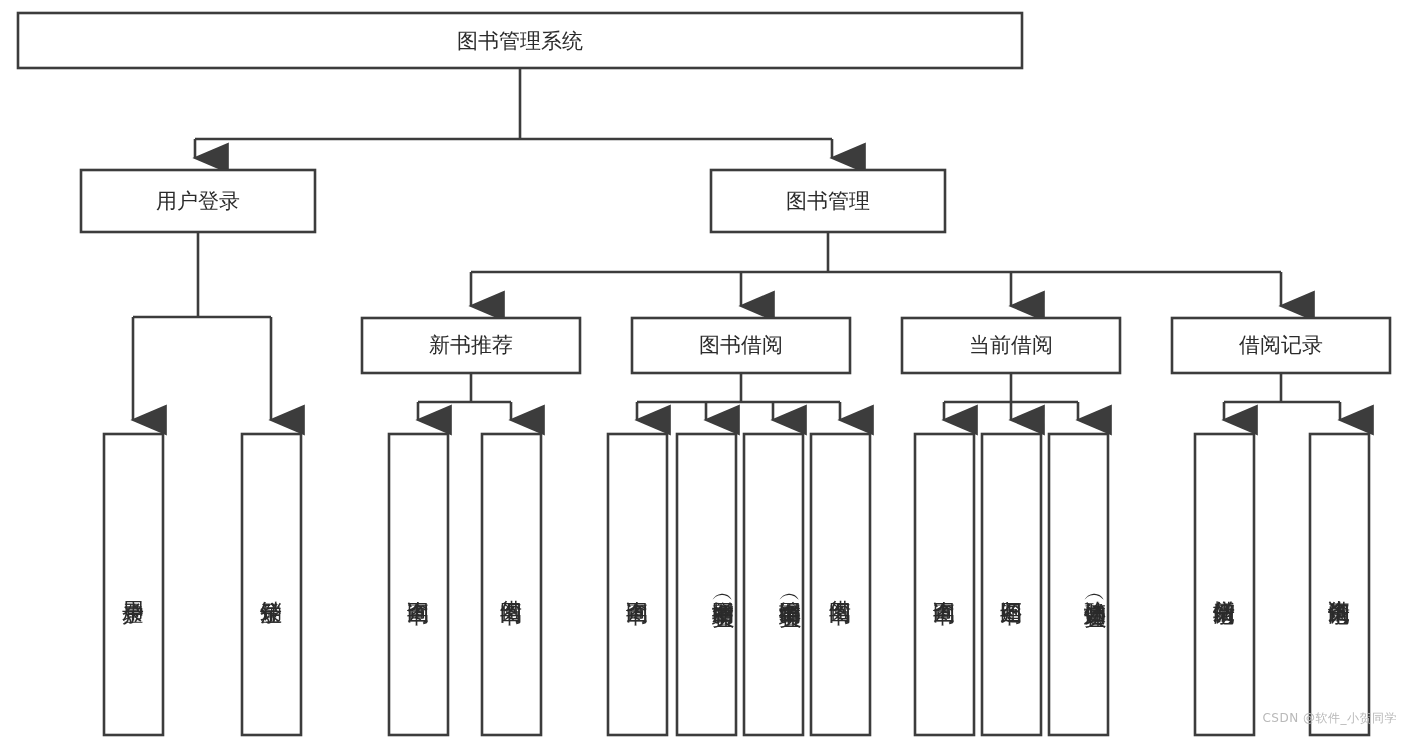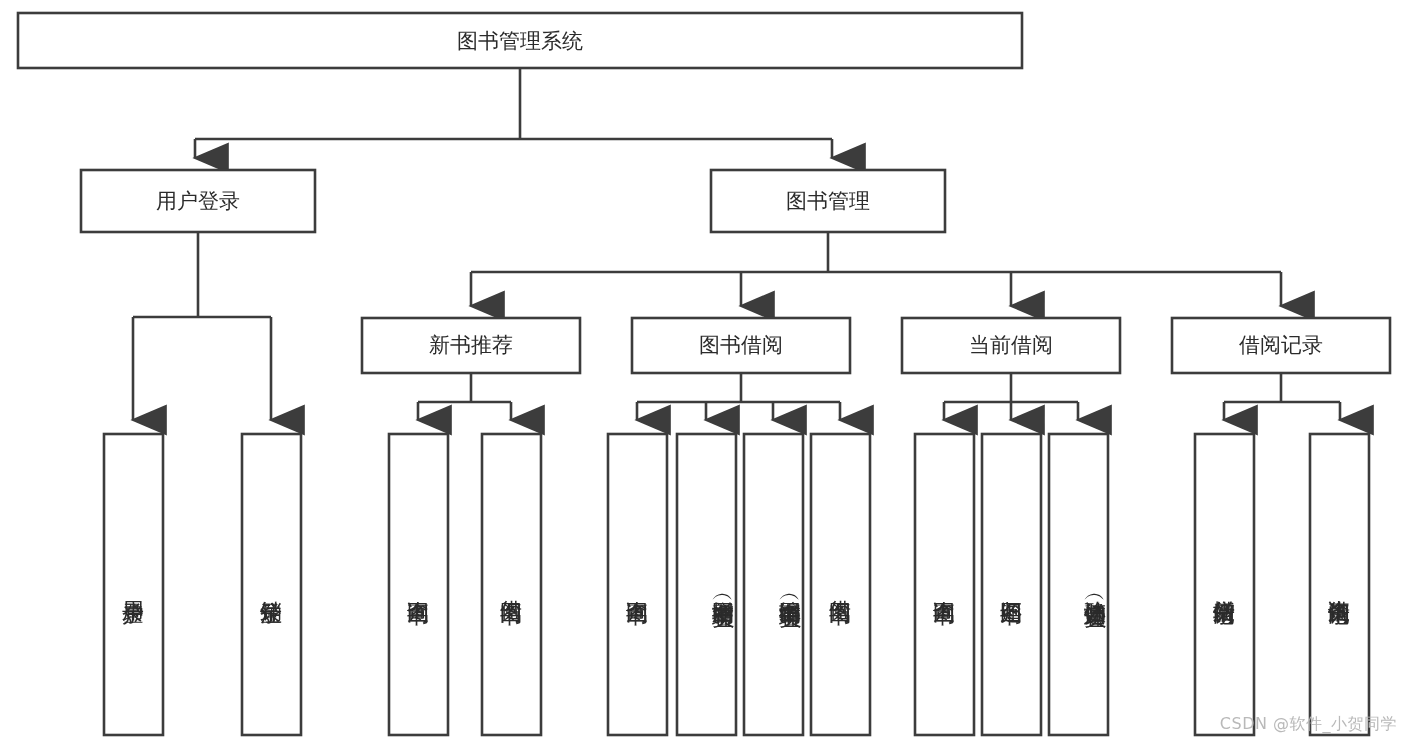--- a/index.html
+++ b/index.html
@@ -18,23 +18,23 @@
   .leaf-label-box{
     position:absolute;
     display:flex;align-items:center;justify-content:center;
     writing-mode:vertical-rl;text-orientation:upright;
     font-family:"DejaVu Sans","Liberation Sans",sans-serif;
     font-size:22px;line-height:1.14;color:#2b2b2b;
     letter-spacing:1px;
     pointer-events:none;white-space:nowrap;
   }
   .watermark{
-    position:absolute;right:8px;bottom:12px;
+    position:absolute;right:8px;bottom:20px;
     font-family:"DejaVu Sans","Liberation Sans",sans-serif;
-    font-size:16px;color:#b9b9b9;letter-spacing:.5px;
+    font-size:12px;color:#b9b9b9;letter-spacing:.5px;
   }
 </style>
 </head>
 <body>
 
 <svg id="diagram" viewBox="0 0 1405 747">
   <defs>
     <marker id="arrow" viewBox="0 0 12 14" refX="6" refY="13" markerWidth="12" markerHeight="14" orient="auto-start-reverse">
       <path d="M 0 0 L 12 0 L 6 14 Z" class="arrow-head"></path>
     </marker>

